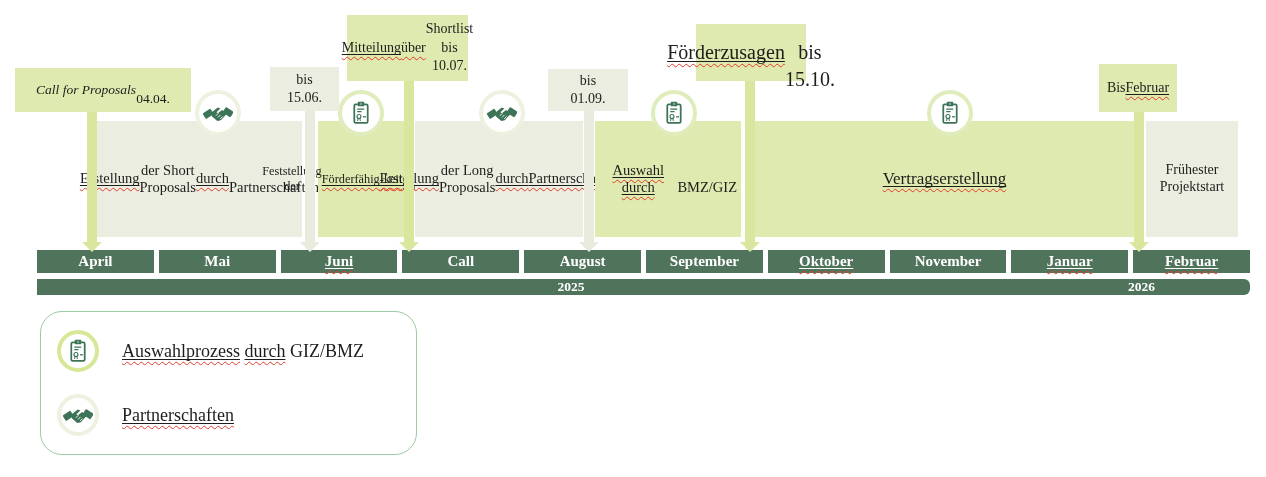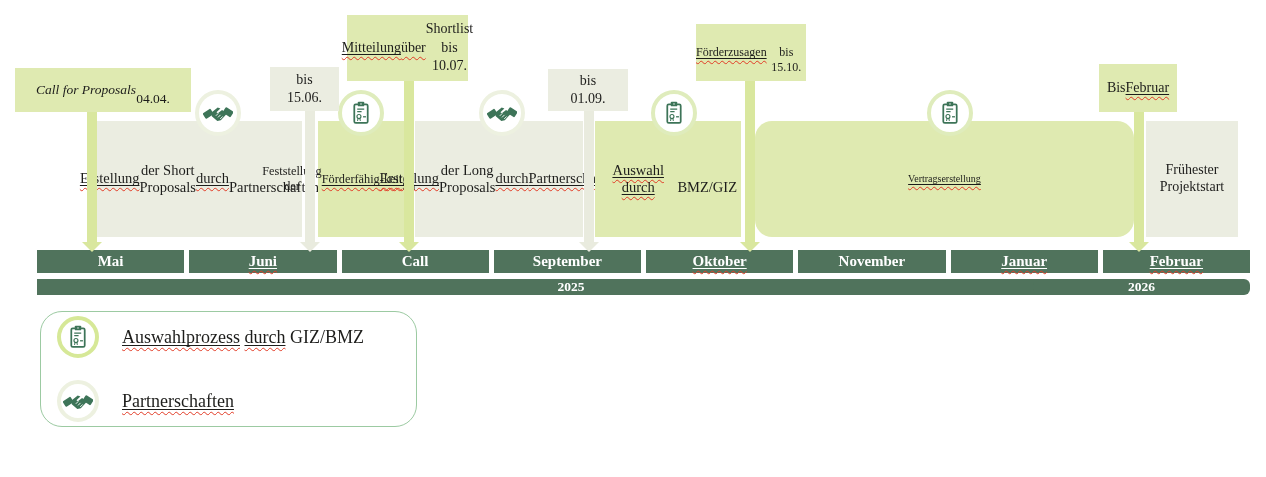--- a/index.html
+++ b/index.html
@@ -28,21 +28,21 @@
   .month{
     flex:1;display:flex;align-items:center;justify-content:center;
     background:var(--dark-green,#50735c);color:var(--month-text,#fff);
     font-weight:700;font-size:15px;
   }
   .year{
     position:absolute;top:279px;height:16px;display:flex;align-items:center;justify-content:center;
     background:var(--dark-green,#50735c);color:var(--month-text,#fff);font-weight:700;font-size:13.5px;
   }
   .legend{
-    position:absolute;left:40px;top:311px;width:377px;height:116px;background:#fff;
+    position:absolute;left:40px;top:311px;width:377px;height:144px;background:#fff;
     border:1.5px solid var(--legend-border,#9ccaa2);border-radius:22px;box-sizing:border-box;
     display:flex;flex-direction:column;justify-content:center;gap:22px;padding-left:16px;
   }
   .legend-item{display:flex;align-items:center;gap:23px;}
   .lg-icon{
     width:42px;height:42px;border-radius:50%;background:#fff;box-sizing:border-box;
     display:flex;align-items:center;justify-content:center;border:4px solid #e8efd8;flex:0 0 42px;
   }
   .lg-label{font-size:18px;}
   
@@ -61,21 +61,21 @@
   <div id="callouts">
       <div class="callout v-green" style="left: 15px; top: 68px; width: 176px; height: 44px; font-size: 13.5px;"><span class="it">Call for Proposals</span>
 04.04.</div>
       <div class="callout v-gray" style="left: 270px; top: 67px; width: 69px; height: 44px; font-size: 14px;">bis
 15.06.</div>
       <div class="callout v-green" style="left: 347px; top: 15px; width: 121px; height: 66px; font-size: 14px;"><span class="u"><span class="w">Mitteilung</span></span>
 <span class="w">über</span> Shortlist
 bis 10.07.</div>
       <div class="callout v-gray" style="left: 548px; top: 69px; width: 80px; height: 42px; font-size: 14px;">bis
 01.09.</div>
-      <div class="callout v-green" style="left: 696px; top: 24px; width: 110px; height: 57px; font-size: 12px;"><span class="u"><span class="w">Förderzusagen</span></span>
+      <div class="callout v-green" style="left: 696px; top: 24px; width: 110px; height: 57px; font-size: 20px;"><span class="u"><span class="w">Förderzusagen</span></span>
 bis 15.10.</div>
       <div class="callout v-green" style="left: 1099px; top: 64px; width: 78px; height: 48px; font-size: 14px;">Bis
 <span class="u"><span class="w">Februar</span></span></div>
     </div>
   <div id="leaders">
       <div class="leader" style="left: 87px; top: 112px; height: 130px; background: rgb(217, 231, 158);"></div>
       <div class="leader-arrow" style="left: 82px; top: 242px; border-top: 10px solid rgb(217, 231, 158);"></div>
       <div class="leader" style="left: 305px; top: 111px; height: 131px; background: rgb(233, 235, 222);"></div>
       <div class="leader-arrow" style="left: 300px; top: 242px; border-top: 10px solid rgb(233, 235, 222);"></div>
       <div class="leader" style="left: 404px; top: 81px; height: 161px; background: rgb(217, 231, 158);"></div>
@@ -136,42 +136,44 @@
 <svg viewBox="0 0 48 48" width="28" height="28">
  <rect x="12.5" y="9" width="23" height="32" rx="2.5" fill="none" stroke="#3d7458" stroke-width="3"></rect>
  <rect x="18.5" y="4.5" width="11" height="8" rx="1.5" fill="#3d7458"></rect>
  <path d="M23 8.5h2M24 7.5v2" stroke="#fff" stroke-width="1.2" fill="none"></path>
  <path d="M17.5 17.5h12M17.5 21.5h7.5" stroke="#3d7458" stroke-width="2.2" fill="none"></path>
  <circle cx="20.5" cy="30" r="3.4" fill="none" stroke="#3d7458" stroke-width="2"></circle>
  <path d="M19 33.5 18 37.5M22 33.5 23 37.5" stroke="#3d7458" stroke-width="1.8" fill="none"></path>
  <path d="M27.5 30.5h5" stroke="#3d7458" stroke-width="2.2" fill="none"></path>
 </svg>
       </div>
-      <div class="block v-green" style="left: 755px; width: 379px; font-size: 10px; border-radius: 17px;"><span class="u"><span class="w">Vertragserstellung</span></span></div>
+      <div class="block v-green" style="left: 755px; width: 379px; font-size: 17px;"><span class="u"><span class="w">Vertragserstellung</span></span></div>
       <div class="icon-circle" style="left: 927px; top: 90px; width: 46px; height: 46px; border-color: rgb(223, 236, 188);">
 <svg viewBox="0 0 48 48" width="28" height="28">
  <rect x="12.5" y="9" width="23" height="32" rx="2.5" fill="none" stroke="#3d7458" stroke-width="3"></rect>
  <rect x="18.5" y="4.5" width="11" height="8" rx="1.5" fill="#3d7458"></rect>
  <path d="M23 8.5h2M24 7.5v2" stroke="#fff" stroke-width="1.2" fill="none"></path>
  <path d="M17.5 17.5h12M17.5 21.5h7.5" stroke="#3d7458" stroke-width="2.2" fill="none"></path>
  <circle cx="20.5" cy="30" r="3.4" fill="none" stroke="#3d7458" stroke-width="2"></circle>
  <path d="M19 33.5 18 37.5M22 33.5 23 37.5" stroke="#3d7458" stroke-width="1.8" fill="none"></path>
  <path d="M27.5 30.5h5" stroke="#3d7458" stroke-width="2.2" fill="none"></path>
 </svg>
       </div>
       <div class="block v-gray" style="left: 1146px; width: 92px; font-size: 14px;">Frühester
 Projektstart</div>
     </div>
 
   <div class="months" id="months">
+      <div class="month">April</div>
       <div class="month">Mai</div>
       <div class="month">
         <span class="u"><span class="w">Juni</span></span>
       </div>
       <div class="month">Call</div>
+      <div class="month">August</div>
       <div class="month">September</div>
       <div class="month">
         <span class="u"><span class="w">Oktober</span></span>
       </div>
       <div class="month">November</div>
       <div class="month">
         <span class="u"><span class="w">Januar</span></span>
       </div>
       <div class="month">
         <span class="u"><span class="w">Februar</span></span>

